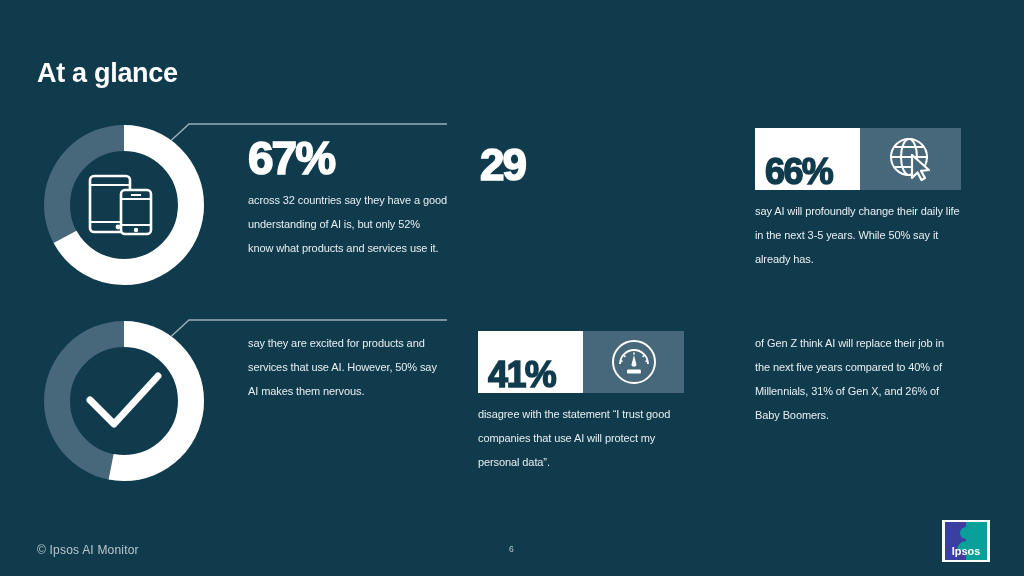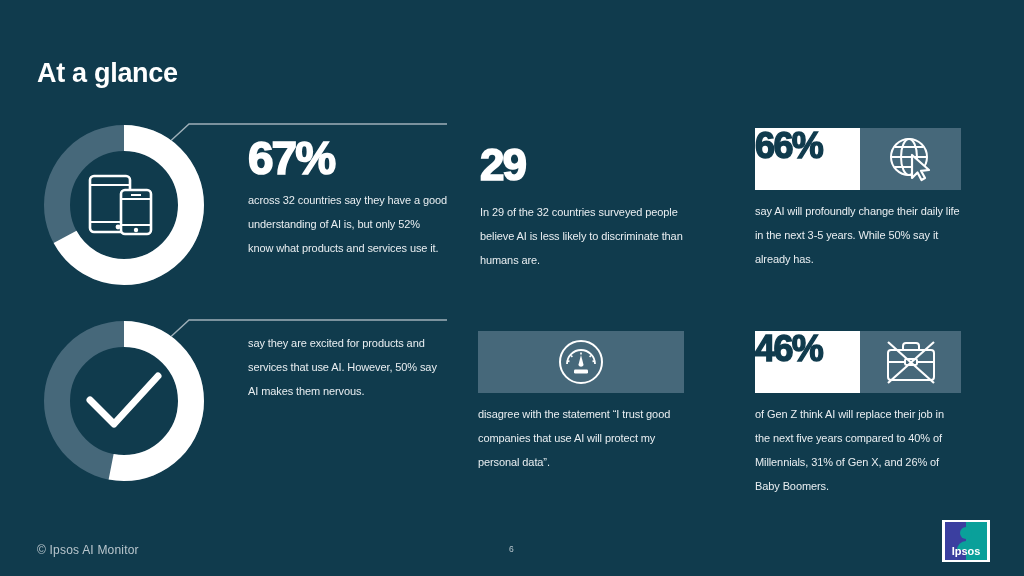--- a/index.html
+++ b/index.html
@@ -37,31 +37,31 @@
   .donut-icon{
     position:absolute; left:0; top:0; width:162px; height:162px;
     display:flex; align-items:center; justify-content:center;
   }
   .leader{ position:absolute; }
   .donut-text{ position:absolute; left:205px; top:11px; width:200px; }
   .donut-text .big-num{ font-size:46px; margin-bottom:7px; display:block; }
 
   
   .plain-stat{ position:absolute; width:205px; }
-  .plain-stat .big-num{ font-size:44px; display:block; margin-bottom:12px; }
+  .plain-stat .big-num{ font-size:44px; display:block; margin-bottom:24px; }
 
   
   .box-stat{ position:absolute; width:206px; }
   .box-stat .panel{
     display:flex; height:62px; width:206px; align-items:stretch;
     margin-bottom:9px;
   }
   .panel .num-cell{
     width:105px; background:#ffffff; color:#103b4d;
-    display:flex; align-items:flex-start; 
+    display:flex; align-items:flex-end; padding-left:10px;
   }
   .panel .num-cell span{
     font-size:36px; font-weight:bold; letter-spacing:-1.6px;
     color:#103b4d; -webkit-text-stroke:1.4px #103b4d; line-height:36px;
   }
   .panel .icon-cell{
     flex:1; background:#46687a;
     display:flex; align-items:center; justify-content:center;
   }
 
@@ -138,21 +138,20 @@
     </svg>
   </div>
 
   <div class="donut-text">
     <div class="body-text">say they are excited for products and services that use AI. However, 50% say AI makes them nervous.</div>
   </div>
 </div>
 
 <div class="plain-stat" style="left:480px; top:142px;">
   <span class="big-num">29</span>
-  <div class="body-text">In 29 of the 32 countries surveyed people believe AI is less likely to discriminate than humans are.</div>
 </div>
 
 <div class="box-stat" style="left:755px; top:128px;">
   <div class="panel">
     <div class="num-cell">
       <span>66%</span>
     </div>
     <div class="icon-cell">
       <svg width="46" height="46" viewBox="0 0 46 46">
         <circle cx="21" cy="21" r="18" fill="none" stroke="#fff" stroke-width="2"></circle>
@@ -162,53 +161,41 @@
         <path d="M6.5 31 H35.5" fill="none" stroke="#fff" stroke-width="2"></path>
         <path d="M24 19 L24 42 L29.5 36.5 L33.5 44 L37 42 L33 34.8 L41 34 Z" fill="#46687a" stroke="#fff" stroke-width="2.2" stroke-linejoin="round"></path>
       </svg>
     </div>
   </div>
   <div class="body-text">say AI will profoundly change their daily life in the next 3-5 years. While 50% say it already has.</div>
 </div>
 
 <div class="box-stat" style="left:478px; top:331px;">
   <div class="panel">
+    <div class="num-cell">
+      <span>41%</span>
+    </div>
     <div class="icon-cell">
       <svg width="48" height="48" viewBox="0 0 48 48">
         <circle cx="24" cy="24" r="21" fill="none" stroke="#fff" stroke-width="2"></circle>
         <path d="M10 26 A14 14 0 0 1 38 26" fill="none" stroke="#fff" stroke-width="1.8"></path>
         <line x1="10.5" y1="23" x2="12.5" y2="23.4" stroke="#fff" stroke-width="1.6"></line>
         <line x1="14" y1="17.5" x2="15.4" y2="18.9" stroke="#fff" stroke-width="1.6"></line>
         <line x1="24" y1="14.5" x2="24" y2="16.5" stroke="#fff" stroke-width="1.6"></line>
         <line x1="34" y1="17.5" x2="32.6" y2="18.9" stroke="#fff" stroke-width="1.6"></line>
         <line x1="37.5" y1="23" x2="35.5" y2="23.4" stroke="#fff" stroke-width="1.6"></line>
         <path d="M24 17 L26.6 27 A2.8 2.8 0 0 1 21.4 27 Z" fill="#fff"></path>
         <rect x="17" y="31.5" width="14" height="4" rx="1.2" fill="#fff"></rect>
       </svg>
     </div>
   </div>
   <div class="body-text">disagree with the statement “I trust good companies that use AI will protect my personal data”.</div>
 </div>
 
 <div class="box-stat" style="left:755px; top:331px;">
-  <div class="panel">
-    <div class="num-cell">
-      <span>46%</span>
-    </div>
-    <div class="icon-cell">
-      <svg width="54" height="46" viewBox="0 0 54 46">
-        <rect x="4" y="11" width="46" height="30" rx="3" fill="none" stroke="#fff" stroke-width="2"></rect>
-        <path d="M19 11 V7 a3 3 0 0 1 3-3 h10 a3 3 0 0 1 3 3 v4" fill="none" stroke="#fff" stroke-width="2"></path>
-        <line x1="4" y1="23" x2="50" y2="23" stroke="#fff" stroke-width="2"></line>
-        <rect x="21" y="20" width="12" height="6" rx="1.4" fill="#46687a" stroke="#fff" stroke-width="2"></rect>
-        <line x1="4" y1="3" x2="50" y2="44" stroke="#fff" stroke-width="2.2"></line>
-        <line x1="50" y1="3" x2="4" y2="44" stroke="#fff" stroke-width="2.2"></line>
-      </svg>
-    </div>
-  </div>
   <div class="body-text">of Gen Z think AI  will replace their job in the next five years compared to 40% of Millennials, 31% of Gen X, and 26% of Baby Boomers.</div>
 </div>
 
 <div class="footer-left">© Ipsos AI Monitor</div>
 <div class="footer-page">6</div>
 
 <div class="logo">
   <svg width="50" height="44" viewBox="0 0 50 44">
     <rect x="1" y="1" width="48" height="42" fill="#ffffff"></rect>
     <rect x="4" y="3" width="21" height="38" fill="#3b3fa0"></rect>

